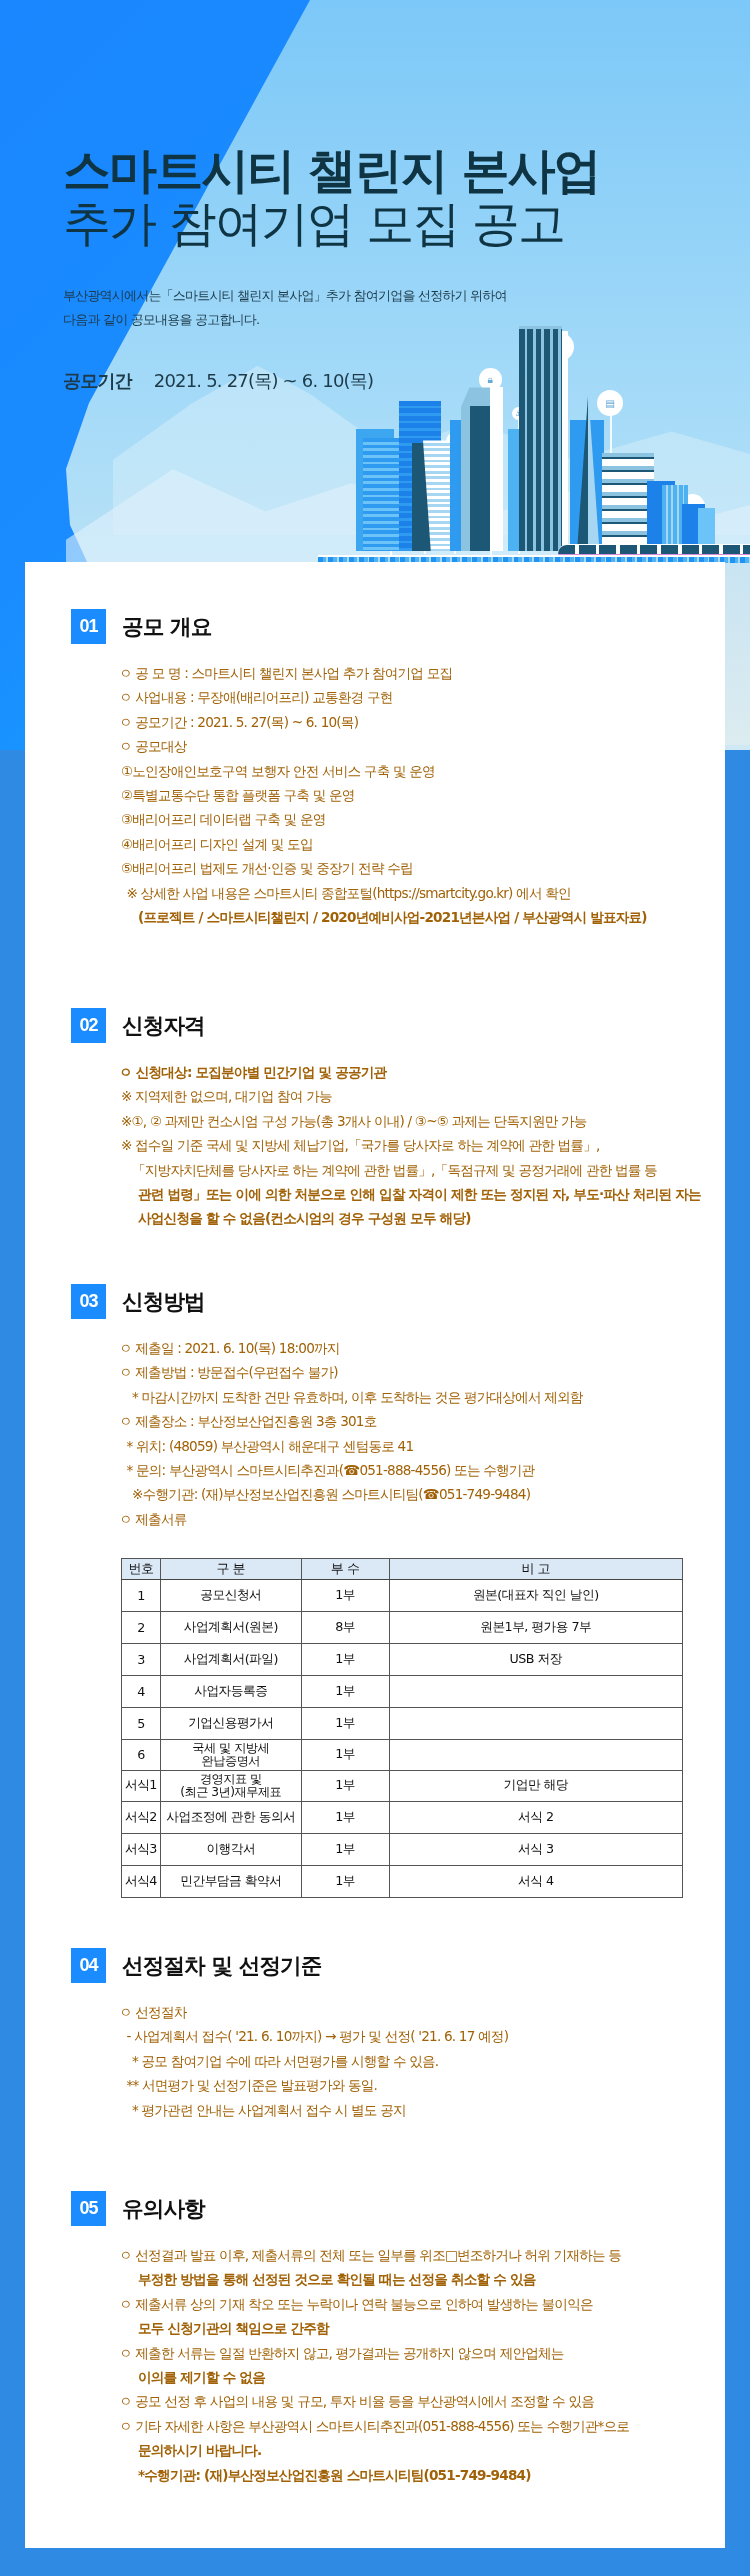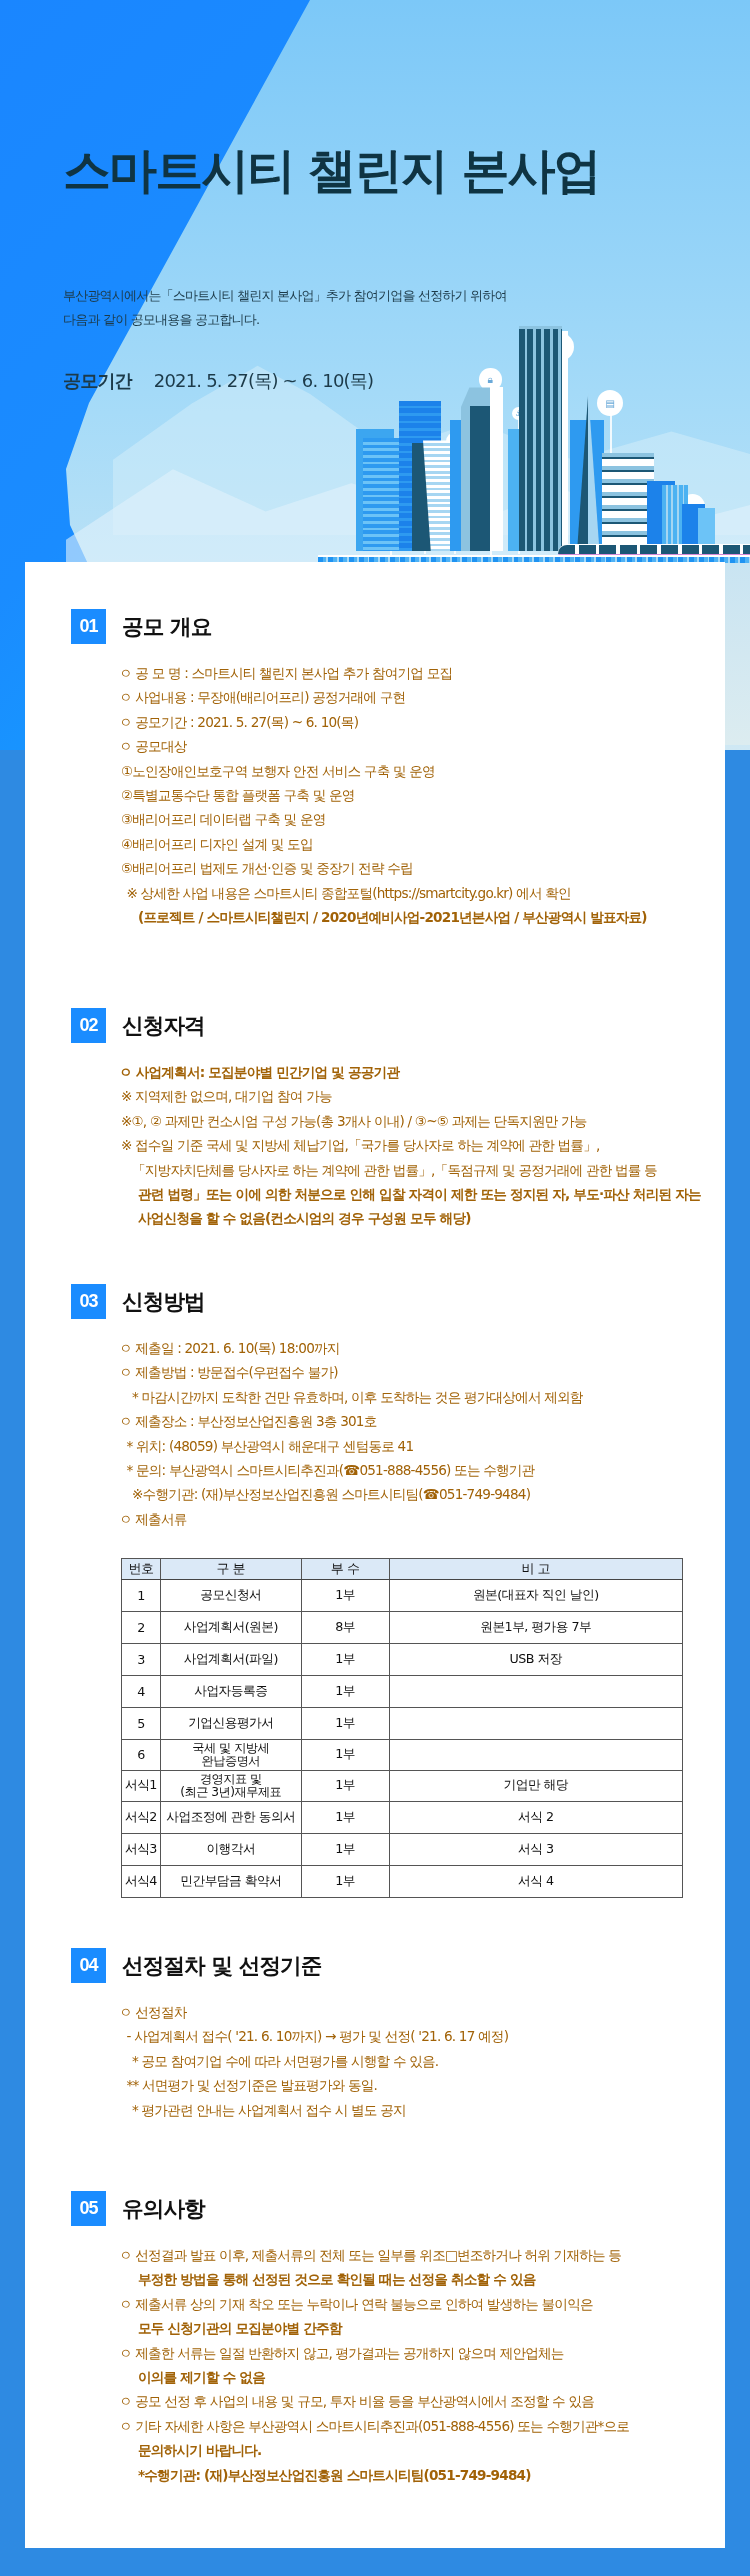--- a/index.html
+++ b/index.html
@@ -168,20 +168,21 @@
     <div class="bld" style="left:326px; width:22.5px; height:47px; background:#1c82ea;"></div>
     <div class="bld" style="left:342px; width:17px; height:43px; background:#6cc3f7;"></div>
 
     <div class="rail"></div>
     <div class="train"></div>
     <div class="trees"></div>
   </div>
 
   <h1 class="hero-title">
     <span class="l1">스마트시티 챌린지 본사업</span>
+    <span class="l2">추가 참여기업 모집 공고</span>
   </h1>
   <div class="hero-sub">
     <div>부산광역시에서는「스마트시티 챌린지 본사업」추가 참여기업을 선정하기 위하여</div>
     <div>다음과 같이 공모내용을 공고합니다.</div>
   </div>
   <div class="hero-period">
     <span class="lbl">공모기간</span>
     <span>2021. 5. 27(목) ~ 6. 10(목)</span>
   </div>
 </div>
@@ -190,40 +191,40 @@
 
 <div class="card">
 
   <div class="section" style="top:47px;">
     <div class="sec-head">
       <div class="badge">01</div>
       <div class="sec-title">공모 개요</div>
     </div>
     <div class="lines">
       <div class="ln">ㅇ 공 모 명 : 스마트시티 챌린지 본사업 추가 참여기업 모집</div>
-      <div class="ln">ㅇ 사업내용 : 무장애(배리어프리) 공정거래에 구현</div>
+      <div class="ln">ㅇ 사업내용 : 무장애(배리어프리) 교통환경 구현</div>
       <div class="ln">ㅇ 공모기간 : 2021. 5. 27(목) ~ 6. 10(목)</div>
       <div class="ln">ㅇ 공모대상</div>
       <div class="ln i1">①노인장애인보호구역 보행자 안전 서비스 구축 및 운영</div>
       <div class="ln i1">②특별교통수단 통합 플랫폼 구축 및 운영</div>
       <div class="ln i1">③배리어프리 데이터랩 구축 및 운영</div>
       <div class="ln i1">④배리어프리 디자인 설계 및 도입</div>
       <div class="ln i1">⑤배리어프리 법제도 개선·인증 및 중장기 전략 수립</div>
       <div class="ln i2">※ 상세한 사업 내용은 스마트시티 종합포털(https://smartcity.go.kr) 에서 확인</div>
       <div class="ln i4">(프로젝트 / 스마트시티챌린지 / 2020년예비사업-2021년본사업 / 부산광역시 발표자료)</div>
     </div>
   </div>
 
   <div class="section" style="top:446px;">
     <div class="sec-head">
       <div class="badge">02</div>
       <div class="sec-title">신청자격</div>
     </div>
     <div class="lines">
-      <div class="ln bold">ㅇ 사업계획서: 모집분야별 민간기업 및 공공기관</div>
+      <div class="ln bold">ㅇ 신청대상: 모집분야별 민간기업 및 공공기관</div>
       <div class="ln i1">※ 지역제한 없으며, 대기업 참여 가능</div>
       <div class="ln i1">※①, ② 과제만 컨소시엄 구성 가능(총 3개사 이내) / ③~⑤ 과제는 단독지원만 가능</div>
       <div class="ln i1">※ 접수일 기준 국세 및 지방세 체납기업,「국가를 당사자로 하는 계약에 관한 법률」,</div>
       <div class="ln i3">「지방자치단체를 당사자로 하는 계약에 관한 법률」,「독점규제 및 공정거래에 관한 법률 등</div>
       <div class="ln i4">관련 법령」또는 이에 의한 처분으로 인해 입찰 자격이 제한 또는 정지된 자, 부도·파산 처리된 자는</div>
       <div class="ln i4">사업신청을 할 수 없음(컨소시엄의 경우 구성원 모두 해당)</div>
     </div>
   </div>
 
   <div class="section" style="top:722px;">
@@ -342,21 +343,21 @@
 
   <div class="section" style="top:1629px;">
     <div class="sec-head">
       <div class="badge">05</div>
       <div class="sec-title">유의사항</div>
     </div>
     <div class="lines">
       <div class="ln">ㅇ 선정결과 발표 이후, 제출서류의 전체 또는 일부를 위조□변조하거나 허위 기재하는 등</div>
       <div class="ln i4">부정한 방법을 통해 선정된 것으로 확인될 때는 선정을 취소할 수 있음</div>
       <div class="ln">ㅇ 제출서류 상의 기재 착오 또는 누락이나 연락 불능으로 인하여 발생하는 불이익은</div>
-      <div class="ln i4">모두 신청기관의 모집분야별 간주함</div>
+      <div class="ln i4">모두 신청기관의 책임으로 간주함</div>
       <div class="ln">ㅇ 제출한 서류는 일절 반환하지 않고, 평가결과는 공개하지 않으며 제안업체는</div>
       <div class="ln i4">이의를 제기할 수 없음</div>
       <div class="ln">ㅇ 공모 선정 후 사업의 내용 및 규모, 투자 비율 등을 부산광역시에서 조정할 수 있음</div>
       <div class="ln">ㅇ 기타 자세한 사항은 부산광역시 스마트시티추진과(051-888-4556) 또는 수행기관*으로</div>
       <div class="ln i4">문의하시기 바랍니다.</div>
       <div class="ln i4">*수행기관: (재)부산정보산업진흥원 스마트시티팀(051-749-9484)</div>
     </div>
   </div>
 </div>
 

